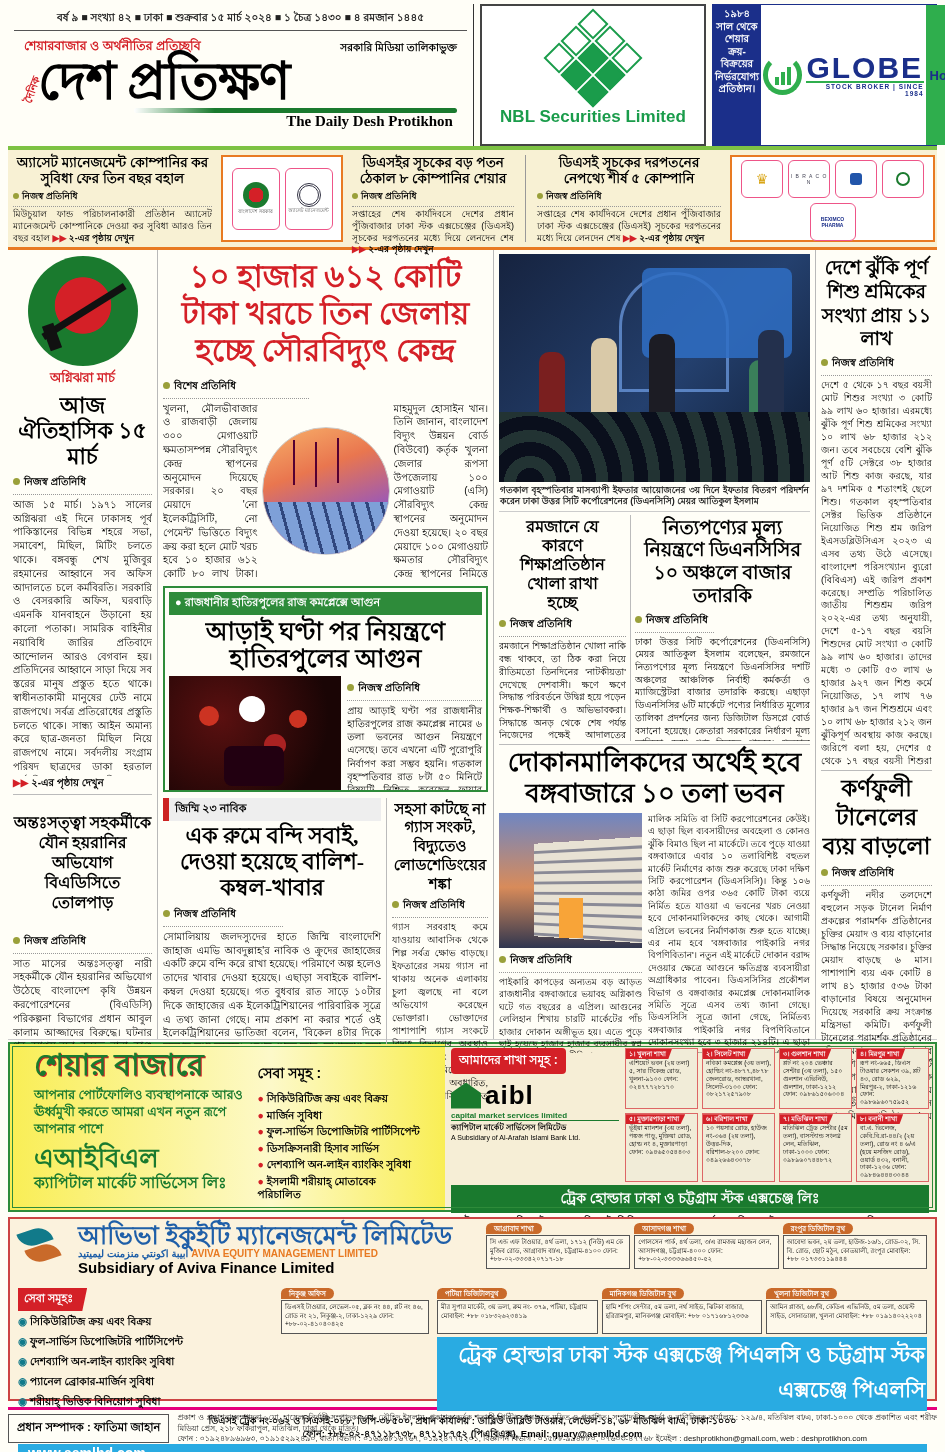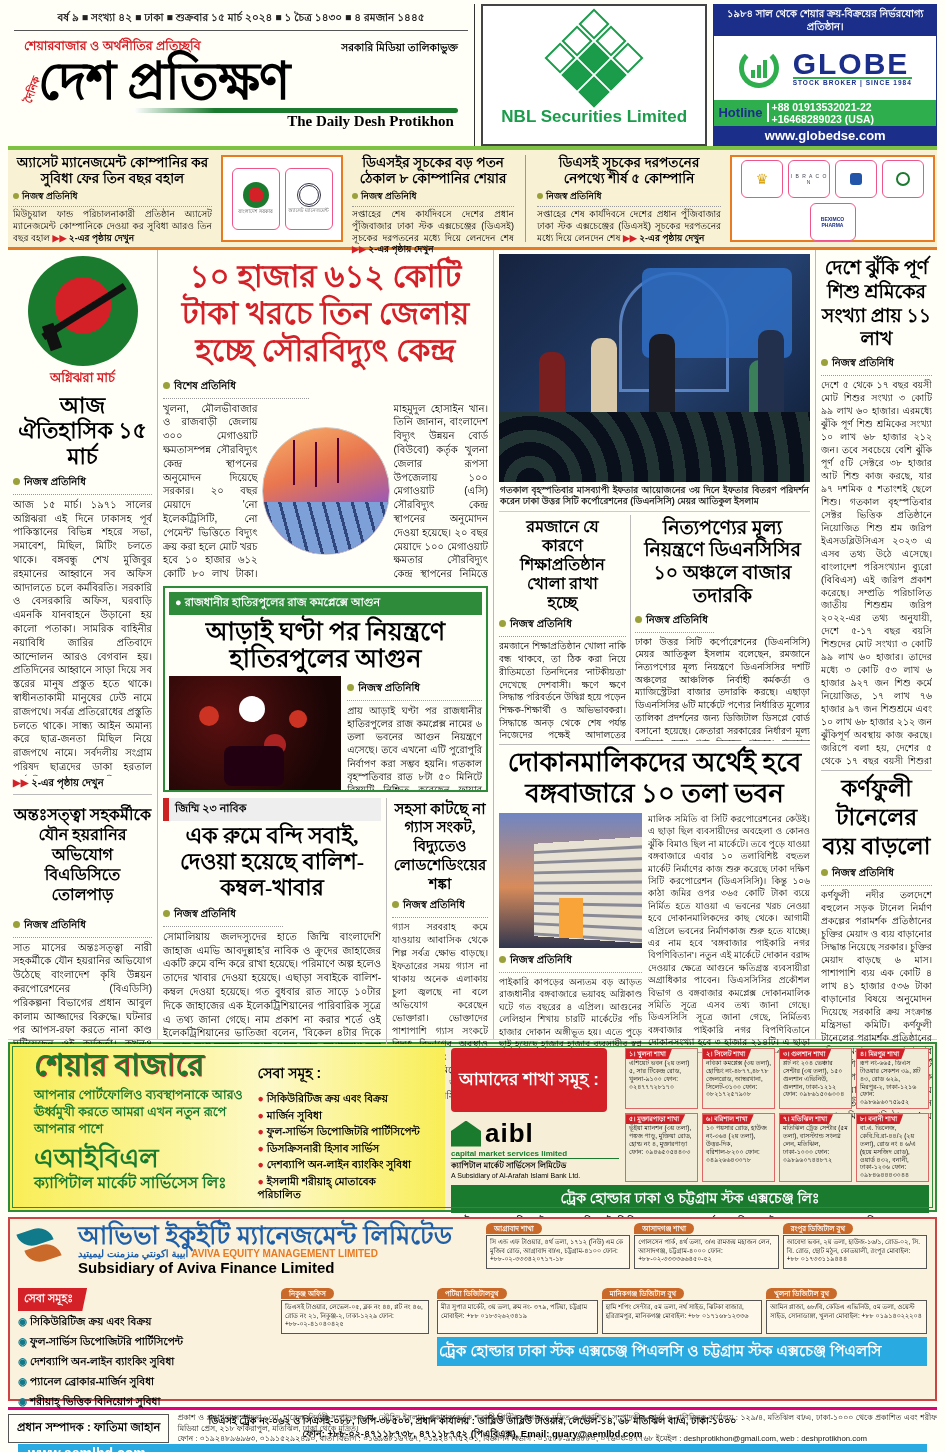--- a/index.html
+++ b/index.html
@@ -16,23 +16,23 @@
 .lgrow{display:flex;align-items:flex-end;padding:0 10px}
 .dainik{color:#d42027;font-size:11px;font-weight:bold;transform:rotate(-70deg);width:14px}
 .bigtitle{font-size:52px;font-weight:bold;line-height:.95;letter-spacing:-1px}
 .swoosh{height:5px;background:linear-gradient(90deg,#fff 0,#1a7a2e 25%,#1a7a2e 100%);border-radius:3px;margin:2px 10px 0 120px}
 .engtitle{text-align:right;font-weight:bold;font-size:15px;padding-right:14px}
 .nbl{width:228px;border:2px solid #444;margin-left:6px;display:flex;flex-direction:column;align-items:center;justify-content:center;background:#fff}
 .nblmark{display:grid;grid-template-columns:repeat(3,22px);gap:2px;transform:rotate(45deg);margin-bottom:14px}
 .nblmark i{width:22px;height:22px;border:2px solid #1a9c4b;display:block}
 .nblmark i.f{background:#1a9c4b}
 .nbltxt{color:#1a9c4b;font-weight:bold;font-size:17px}
-.globe{width:225px;margin-left:6px;border:1px solid #1b2f8a;display:flex;flex-direction:column;background:#fff}
+.globe{width:225px;margin-left:6px;border:1px solid #1b2f8a;display:flex;flex-direction:row;background:#fff}
 .gl-top{background:#1b2f8a;color:#fff;font-size:10px;font-weight:bold;text-align:center;padding:3px 2px;line-height:1.25}
-.gl-mid{flex:1;display:flex;align-items:center;justify-content:center;gap:14px;padding:2px}
+.gl-mid{flex:1;display:flex;align-items:center;justify-content:center;gap:4px;padding:2px}
 .gl-circ{width:40px;height:40px;border-radius:50%;border:5px solid #2fae4d;border-top-color:transparent;position:relative}
 .gl-circ b{position:absolute;left:7px;bottom:5px;display:flex;gap:2px;align-items:flex-end}
 .gl-circ b i{width:4px;background:#2fae4d;display:block}
 .gl-word{color:#1b2f8a;font-size:30px;font-weight:bold;letter-spacing:2px;line-height:.9}
 .gl-sub{font-size:6.5px;color:#1b2f8a;font-weight:bold;letter-spacing:1px;border-top:2px solid #2fae4d;text-align:right}
 .gl-hot{background:#2fae4d;color:#fff;display:flex;align-items:center;font-weight:bold}
 .gl-hot .hl{color:#1b2f8a;font-size:13px;padding:2px 4px;border-right:2px solid #fff}
 .gl-hot .ns{font-size:10.5px;padding:1px 3px;line-height:1.15}
 .gl-web{background:#1b2f8a;color:#fff;text-align:center;font-weight:bold;font-size:13px;padding:2px}
 
@@ -85,36 +85,36 @@
 .midrow{display:flex;height:226px;overflow:hidden;margin-bottom:3px}
 .h-school{font-size:16px;font-weight:bold;text-align:center;line-height:1.2;margin:2px 16px}
 .h-dncc{font-size:19px;font-weight:bold;text-align:center;line-height:1.2;margin:2px 0}
 .h-bb{font-size:26px;font-weight:bold;text-align:center;line-height:1.2;margin:2px 0 4px}
 .bbrow{display:flex;gap:6px;height:240px;overflow:hidden}
 .bbimg{width:100%;height:135px;background:linear-gradient(180deg,#6f86c2 0%,#d88b5a 55%,#30364f 100%);position:relative;overflow:hidden}
 .bbimg .bld{position:absolute;left:28px;bottom:8px;width:130px;height:100px;background:repeating-linear-gradient(180deg,#e8e2d4 0 8px,#8a8a96 8px 11px);transform:perspective(220px) rotateY(-16deg)}
 .bbimg .glow{position:absolute;left:60px;bottom:10px;width:24px;height:40px;background:#f8a438}
 .h-child{font-size:19px;font-weight:bold;text-align:center;line-height:1.25;margin:2px 0}
 .h-karna{font-size:23px;font-weight:bold;text-align:center;line-height:1.25;margin:4px 0 2px}
-.h-har{font-size:16px;font-weight:bold;text-align:center;line-height:1.25;margin:10px 0}
+.h-har{font-size:16px;font-weight:bold;text-align:center;line-height:1.25;margin:18px 0}
 
 .aibl{border:2px solid #2e8b3a;outline:1px solid #2e8b3a;outline-offset:-5px;height:170px;margin-top:2px;display:flex;background:#f6eed6}
 .aibl-y{width:435px;background:linear-gradient(90deg,#f9ee55,#fdf9c9 60%,#f9ee55);padding:6px 24px;display:flex;gap:10px}
 .aibl-left h2{color:#1a7a2e;font-size:30px;line-height:1;text-shadow:1px 1px 0 #d42027}
 .aibl-left .sub{color:#1a7a2e;font-weight:bold;font-size:12.5px;margin:7px 0;line-height:1.35}
 .aibl-left .br1{color:#1a7a2e;font-size:26px;font-weight:bold;line-height:1}
 .aibl-left .br2{color:#1a7a2e;font-size:15.5px;font-weight:bold}
 .svc h4{font-size:14px;font-weight:bold;margin:12px 0 6px}
 .svc ul{list-style:none}
 .svc li{font-size:10.5px;font-weight:bold;margin:4px 0;line-height:1.2}
 .svc li::before{content:"● ";color:#d42027}
 .aibl-r{flex:1;padding:4px 6px;display:flex;flex-direction:column}
 .aibl-rtop{display:flex;gap:6px;flex:1}
 .aibl-idblock{width:168px}
-.ribbon-red{background:#d42027;color:#fff;font-weight:bold;font-size:17px;padding:18px 8px;border-radius:4px;display:inline-block}
+.ribbon-red{background:#d42027;color:#fff;font-weight:bold;font-size:12px;padding:3px 8px;border-radius:4px;display:inline-block}
 .aibl-logo{margin-top:6px}
 .aibl-logo .mark{display:flex;align-items:center;gap:4px}
 .house{width:30px;height:26px;background:#1a7a2e;clip-path:polygon(50% 0,100% 40%,100% 100%,0 100%,0 40%);position:relative}
 .aibl-word{font-size:26px;font-weight:bold;letter-spacing:1px}
 .aibl-l2{color:#1a7a2e;font-size:8px;font-weight:bold;border-bottom:1px solid #1a7a2e}
 .aibl-l3{font-size:8px;font-weight:bold}
 .aibl-l4{font-size:7px}
 .brgrid{flex:1;display:grid;grid-template-columns:repeat(4,1fr);gap:4px}
 .brbox{border:1px solid #d66;background:#f1ecd8;font-size:6.3px;line-height:1.25;position:relative;padding:10px 3px 2px}
 .brbox b{position:absolute;top:0;left:0;background:#d42027;color:#fff;font-size:6.5px;padding:1px 6px 1px 3px;clip-path:polygon(0 0,100% 0,92% 100%,0 100%)}
@@ -132,21 +132,21 @@
 .av-cols{display:flex;gap:8px;margin-top:12px}
 .av-svc{width:255px}
 .ribbon-o{background:linear-gradient(90deg,#d42027,#e24)~;background:#d42027;color:#fff;font-weight:bold;font-size:11px;padding:2px 14px 2px 6px;clip-path:polygon(0 0,100% 0,93% 100%,0 100%);display:inline-block}
 .av-svc ul{list-style:none;margin-top:3px}
 .av-svc li{font-size:10.5px;font-weight:bold;margin:3px 0}
 .av-svc li::before{content:"◉ ";color:#117a8a}
 .offgrid{flex:1;display:grid;grid-template-columns:repeat(3,1fr);gap:4px}
 .offbox{font-size:6.5px;line-height:1.3}
 .offbox b{background:#c96a2a;color:#fff;font-size:7px;padding:1px 8px;border-radius:6px 6px 6px 0;display:inline-block;margin-bottom:1px}
 .offbox .bx{border:1px solid #555;background:#fdf8ea;padding:2px 3px;min-height:34px}
-.bluebar{background:#29abe2;color:#fff;font-weight:bold;text-align:left;font-size:15px;padding:2px;margin-top:3px}
+.bluebar{background:#29abe2;color:#fff;font-weight:bold;text-align:right;font-size:21px;padding:2px;margin-top:3px}
 .av-info{font-size:9.5px;font-weight:bold;text-align:center;line-height:1.35;padding:1px 0}
 .webbar{background:#29abe2;color:#fff;font-weight:bold;font-size:14px;padding:1px 10px;margin-top:2px}
 
 .foot{border-top:3px solid #e6007e;margin-top:6px;padding-top:3px;display:flex;gap:8px;align-items:center}
 .chief{border:1px solid #555;font-weight:bold;font-size:11.5px;padding:4px 8px;white-space:nowrap}
 .foot .fine{font-size:7.8px;line-height:1.35;text-align:justify;color:#111}
 </style>
 </head>
 <body>
 

